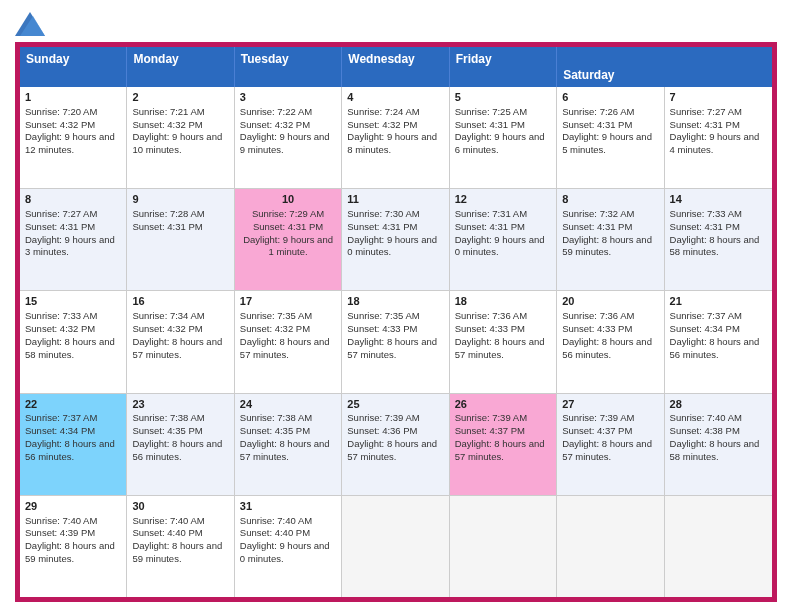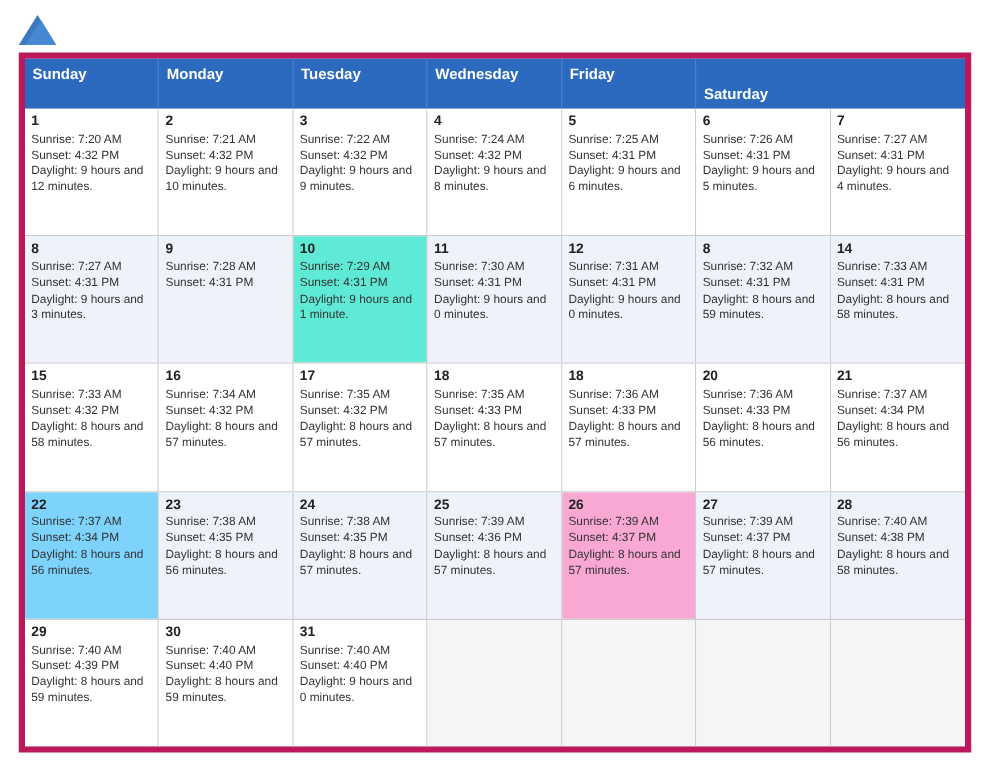--- a/index.html
+++ b/index.html
@@ -204,21 +204,21 @@
             <span class="day-num">8</span>
             <div>Sunrise: 7:27 AM</div>
             <div>Sunset: 4:31 PM</div>
             <div>Daylight: 9 hours and 3 minutes.</div>
           </div>
           <div class="cal-cell" style="background: rgb(238, 242, 250);">
             <span class="day-num">9</span>
             <div>Sunrise: 7:28 AM</div>
             <div>Sunset: 4:31 PM</div>
           </div>
-          <div class="cal-cell" style="background: #5eead4;">
+          <div class="cal-cell" style="background: #f9a8d4; text-align: center;">
             <span class="day-num">10</span>
             <div>Sunrise: 7:29 AM</div>
             <div>Sunset: 4:31 PM</div>
             <div>Daylight: 9 hours and 1 minute.</div>
           </div>
           <div class="cal-cell" style="background: rgb(238, 242, 250);">
             <span class="day-num">11</span>
             <div>Sunrise: 7:30 AM</div>
             <div>Sunset: 4:31 PM</div>
             <div>Daylight: 9 hours and 0 minutes.</div>

